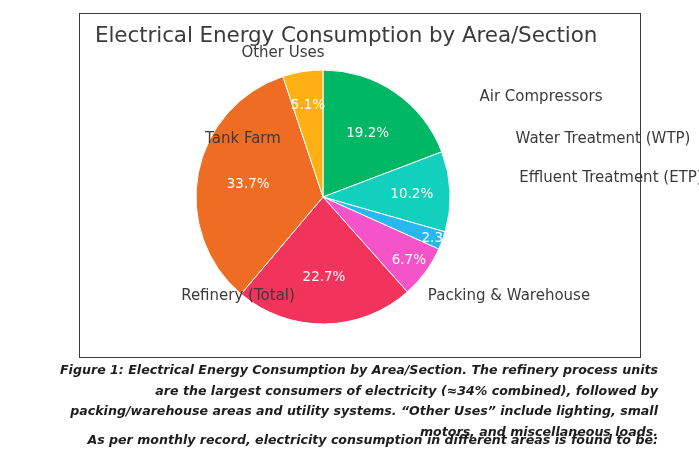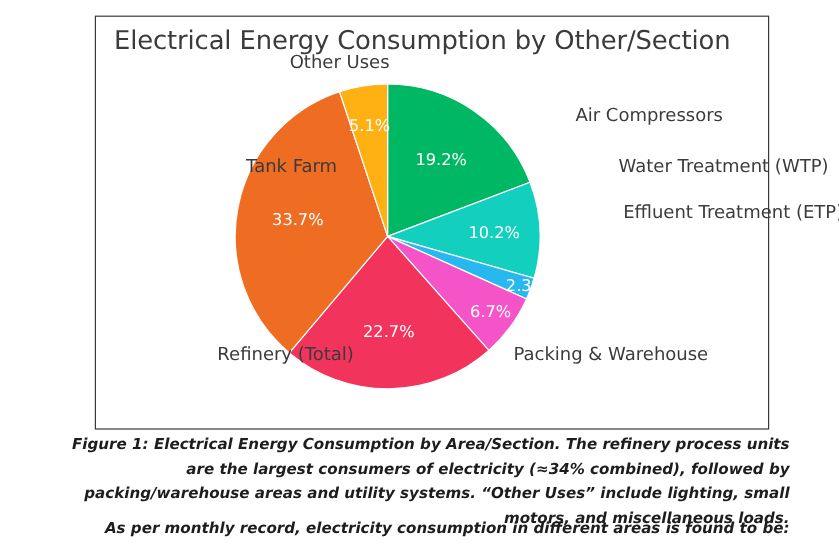--- a/index.html
+++ b/index.html
@@ -88,21 +88,21 @@
     line-height: 20px;
     color: #1d1d1d;
     text-align: right;
   }
 </style>
 </head>
 <body>
 
 <div id="figure-frame">
 
-  <div id="chart-title">Electrical Energy Consumption by Other/Section</div>
+  <div id="chart-title">Electrical Energy Consumption by Area/Section</div>
 
   <svg id="pie-svg" viewBox="0 0 562 345">
     <g id="pie-slices">
         <path d="M 243 183 L 243.00 56.00 A 127 127 0 0 1 361.71 137.88 Z" fill="#00b764" stroke="#ffffff" stroke-width="1"></path>
         <path d="M 243 183 L 361.71 137.88 A 127 127 0 0 1 365.11 217.89 Z" fill="#12cfbe" stroke="#ffffff" stroke-width="1"></path>
         <path d="M 243 183 L 365.11 217.89 A 127 127 0 0 1 358.81 235.13 Z" fill="#28b8f0" stroke="#ffffff" stroke-width="1"></path>
         <path d="M 243 183 L 358.81 235.13 A 127 127 0 0 1 327.35 277.94 Z" fill="#f553c8" stroke="#ffffff" stroke-width="1"></path>
         <path d="M 243 183 L 327.35 277.94 A 127 127 0 0 1 161.06 280.03 Z" fill="#f2335b" stroke="#ffffff" stroke-width="1"></path>
         <path d="M 243 183 L 161.06 280.03 A 127 127 0 0 1 202.96 62.48 Z" fill="#ef6c23" stroke="#ffffff" stroke-width="1"></path>
         <path d="M 243 183 L 202.96 62.48 A 127 127 0 0 1 243.00 56.00 Z" fill="#ffb013" stroke="#ffffff" stroke-width="1"></path>

